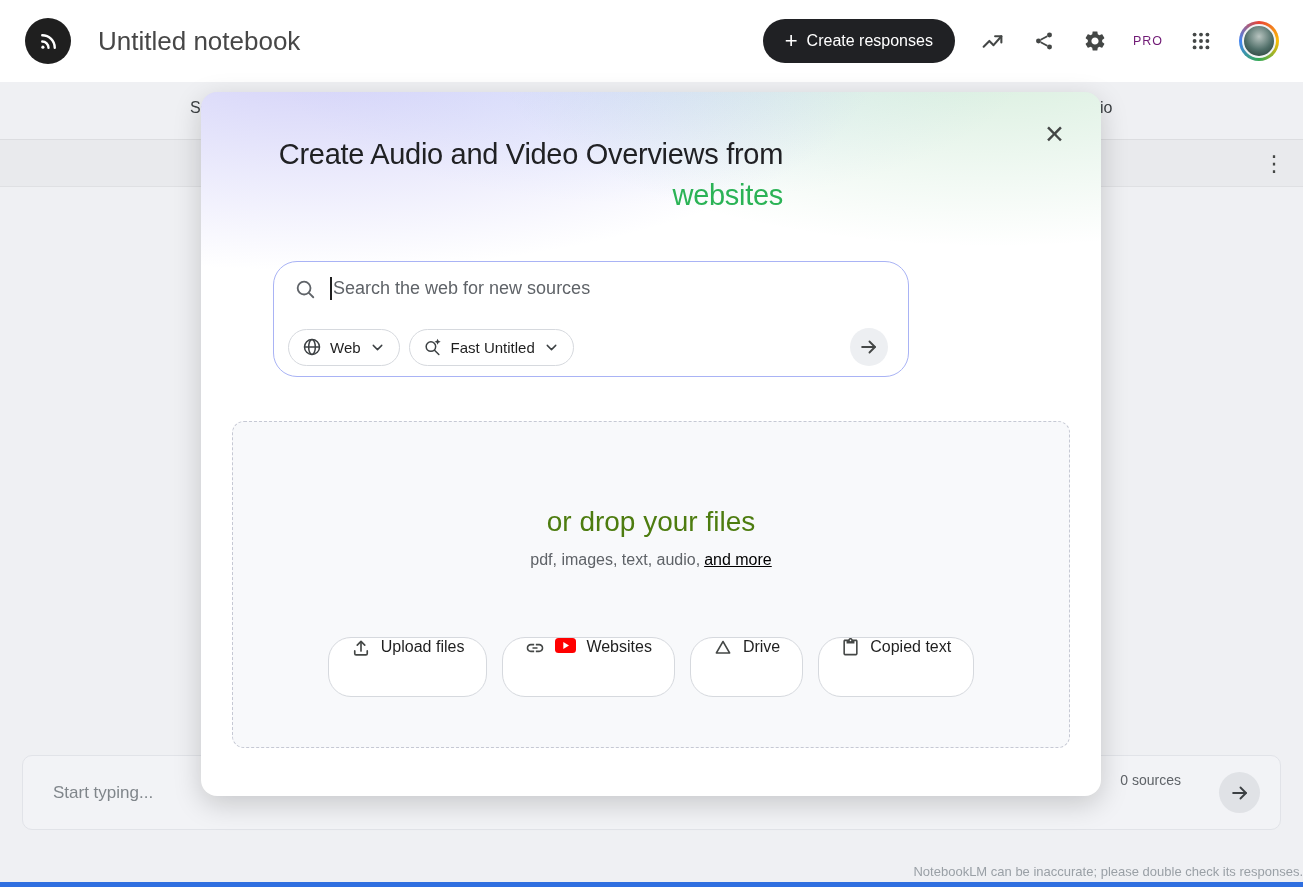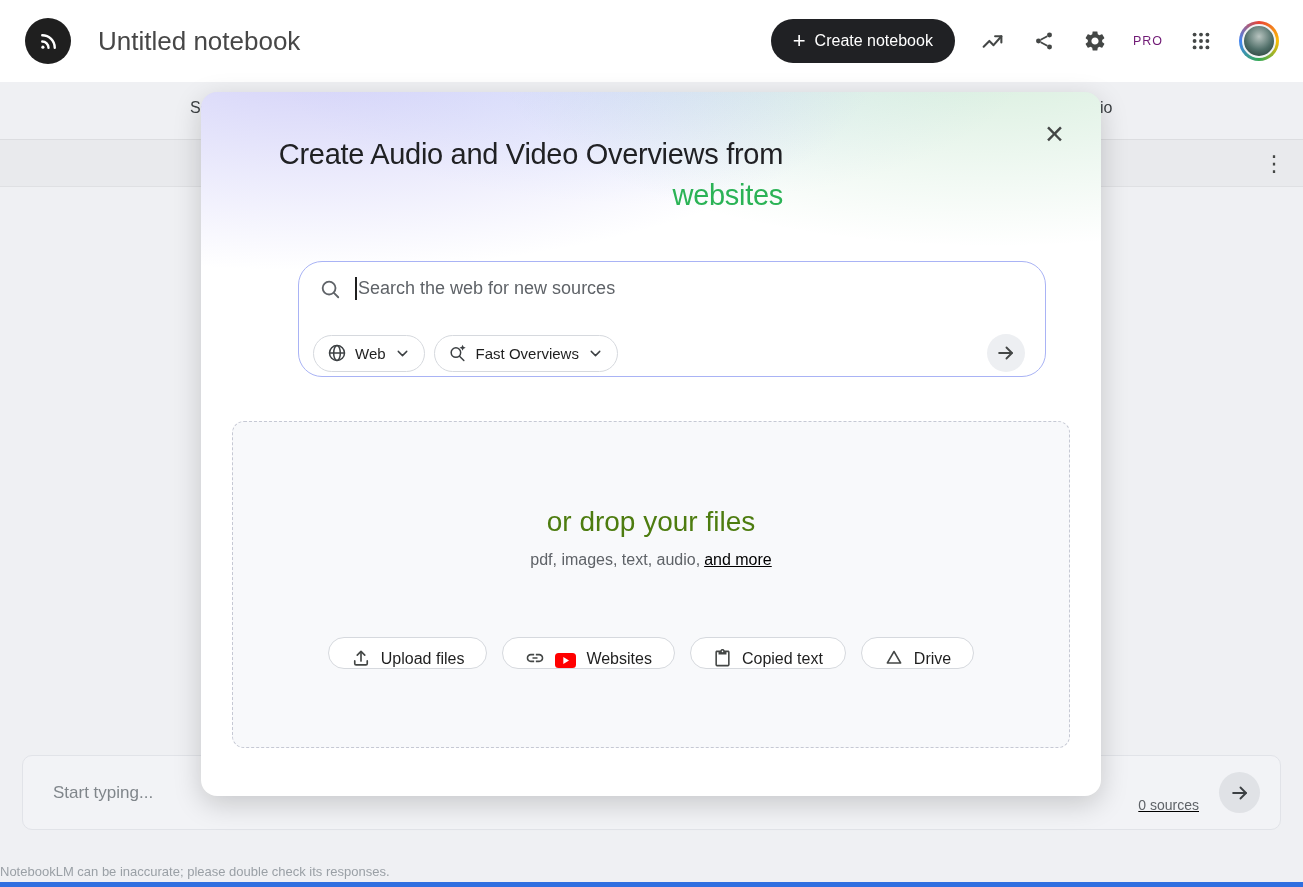--- a/index.html
+++ b/index.html
@@ -24,58 +24,58 @@
 
   
   .content { position:absolute; top:80px; left:0; right:0; bottom:0; background:#eff0f3; }
   .tab-partial { position:absolute; top:99px; font-size:16px; color:#3c4043; z-index:1; cursor:pointer; white-space:nowrap; }
   .tab-left { left:190px; }
   .tab-right { left:1067px; }
   .band { position:absolute; top:139px; left:0; right:0; height:48px; background:#e9eaed; border-top:1px solid #dcdde0; border-bottom:1px solid #dfe0e3; z-index:1; }
   .kebab { position:absolute; right:12px; top:9px; background:none; border:none; color:#444746; font-size:22px; line-height:1; padding:4px 6px; }
   .chat-bar { position:absolute; left:22px; top:755px; width:1259px; height:75px; background:#f2f3f6; border:1px solid #e1e3e8; border-radius:10px; display:flex; align-items:center; justify-content:space-between; padding:0 20px 0 30px; z-index:1; }
   .chat-ph { font-size:17px; color:#80868b; cursor:text;text-align:right; }
-  .chat-right { display:flex; align-items:flex-end; gap:20px;text-decoration:underline; }
+  .chat-right { display:flex; align-items:flex-start; gap:38px; }
   .sources-count { font-size:14px; color:#5f6368; }
   .chat-send { width:41px; height:41px; border-radius:50%; border:none; background:#e0e2e6; color:#3c4043; display:flex; align-items:center; justify-content:center; }
-  .footer-note { position:absolute; top:864px; left:0; right:0; text-align:left; font-size:13px; color:#9aa0a6; z-index:1; }
+  .footer-note { position:absolute; top:864px; left:0; right:0; text-align:right; font-size:13px; color:#9aa0a6; z-index:1; }
   .bottom-strip { position:absolute; bottom:0; left:0; right:0; height:5px; background:#2f6fe0; z-index:6; }
 
   
   .modal { position:absolute; left:201px; top:92px; width:900px; height:704px; border-radius:16px; z-index:20;
     background:
       radial-gradient(90% 42% at 12% -4%, rgba(124,120,235,0.33), rgba(124,120,235,0) 70%),
       radial-gradient(80% 40% at 88% -6%, rgba(52,168,83,0.20), rgba(52,168,83,0) 70%),
       radial-gradient(60% 30% at 50% -5%, rgba(160,200,255,0.22), rgba(160,200,255,0) 70%),
       #ffffff;
     box-shadow:0 8px 28px rgba(0,0,0,0.18);
   }
   .modal-close { position:absolute; top:26px; right:32px; background:none; border:none; color:#444746; font-size:25px; line-height:1; padding:4px; }
   .modal-title { position:absolute; top:42px; left:26px; width:556px; text-align:right; font-size:29px; letter-spacing:-0.3px; line-height:41px; color:#202124; font-weight:400; }
   .modal-title .line1 { display:block; white-space:nowrap; }
   .modal-title .highlight { display:block; color:#2bb356; }
 
-  .search-box { position:absolute; top:169px; left:72px; width:748px; height:116px; border:1.5px solid #a9b3f5; border-radius:24px; background:#fff; padding:15px 14px 4px 14px; display:flex; flex-direction:column; justify-content:space-between;margin-left:25px; }
+  .search-box { position:absolute; top:169px; left:72px; width:636px; height:116px; border:1.5px solid #a9b3f5; border-radius:24px; background:#fff; padding:15px 14px 10px 14px; display:flex; flex-direction:column; justify-content:space-between; }
   .search-row { display:flex; align-items:center; }
   .search-row svg { margin-left:6px; flex:none; }
   .caret { width:2px; height:23px; background:#1f1f1f; margin-left:14px; margin-right:1px; }
   .search-input { flex:1; border:none; outline:none; background:transparent; font-size:18px; color:#1f1f1f; font-family:inherit; }
   .search-input::placeholder { color:#5f6368; opacity:1; }
   .filter-row { display:flex; align-items:center; justify-content:space-between; }
   .filter-left { display:flex; align-items:center; gap:9px; }
   .pill { display:inline-flex; align-items:center; gap:8px; height:37px; padding:0 13px; border:1px solid #d6d9de; border-radius:19px; background:#fff; font-size:15px; color:#1f1f1f; }
   .pill svg { color:#3c4043; }
   .submit-btn { width:38px; height:38px; border-radius:50%; border:none; background:#edeff2; color:#444746; display:flex; align-items:center; justify-content:center; margin-right:6px; }
 
   .dropzone { position:absolute; top:329px; left:31px; width:838px; height:327px; border:1px dashed #c6c9d4; border-radius:12px; background:#f8f9fb; text-align:center; }
   .dz-heading { margin-top:84px; font-size:28px; color:#4d7c0f; font-weight:400; }
   .dz-sub { margin-top:11px; font-size:16px; color:#5f6368; line-height:22px; }
   .dz-more { color:#000000; text-decoration:underline; margin-left:4px; cursor:pointer; }
   .dz-buttons { margin-top:66px; display:flex; justify-content:center; gap:15px; }
-  .dz-btn { display:inline-flex; align-items:flex-end; gap:10px; height:32px; padding:0 22px; border:1px solid #d6d9de; border-radius:23px; background:#fff; font-size:16px; color:#1f1f1f; }
+  .dz-btn { display:inline-flex; align-items:flex-start; gap:10px; height:60px; padding:0 22px; border:1px solid #d6d9de; border-radius:23px; background:#fff; font-size:16px; color:#1f1f1f; }
   .dz-btn svg { color:#444746; flex:none; }
 </style>
 </head>
 <body>
 
 <div class="page">
 
   <header class="header">
     <div class="header-left">
       <div class="logo">
@@ -83,21 +83,21 @@
           <path d="M6 6 A12 12 0 0 1 18 18"></path>
           <path d="M6 12 A6 6 0 0 1 12 18"></path>
           <circle cx="6.6" cy="17.4" r="1.5" fill="#ffffff" stroke="none"></circle>
         </svg>
       </div>
       <div class="nb-title">Untitled notebook</div>
     </div>
     <div class="header-right">
       <button class="create-btn">
         <span class="create-plus">+</span>
-        <span>Create notebook</span>
+        <span>Create responses</span>
       </button>
       <button class="icon-btn">
         <svg width="25" height="25" viewBox="0 0 24 24" fill="none" stroke="currentColor" stroke-width="2" stroke-linecap="round" stroke-linejoin="round">
           <path d="M3.5 17l5.5-5.5 4 4L20.5 7"></path>
             <path d="M14.5 7h6v6"></path>
         </svg>
       </button>
       <button class="icon-btn">
         <svg width="22" height="22" viewBox="0 0 24 24" fill="currentColor">
           <circle cx="18" cy="5.5" r="2.7"></circle>
@@ -184,21 +184,21 @@
             <svg width="17" height="17" viewBox="0 0 24 24" fill="none" stroke="currentColor" stroke-width="2" stroke-linecap="round" stroke-linejoin="round">
               <path d="M6 9l6 6 6-6"></path>
             </svg>
           </button>
           <button class="pill">
             <svg width="20" height="20" viewBox="0 0 24 24" fill="none" stroke="currentColor" stroke-width="1.8" stroke-linecap="round">
               <circle cx="9.5" cy="11.5" r="5.7"></circle>
                 <line x1="13.8" y1="15.8" x2="19" y2="21"></line>
               <path d="M17.5 2l1.1 2.6 2.6 1.1-2.6 1.1-1.1 2.6-1.1-2.6-2.6-1.1 2.6-1.1z" fill="currentColor" stroke="none"></path>
             </svg>
-            <span>Fast Overviews</span>
+            <span>Fast Untitled</span>
             <svg width="17" height="17" viewBox="0 0 24 24" fill="none" stroke="currentColor" stroke-width="2" stroke-linecap="round" stroke-linejoin="round">
               <path d="M6 9l6 6 6-6"></path>
             </svg>
           </button>
         </div>
         <button class="submit-btn">
           <svg width="22" height="22" viewBox="0 0 24 24" fill="none" stroke="currentColor" stroke-width="2" stroke-linecap="round" stroke-linejoin="round">
             <path d="M4.5 12h14"></path>
               <path d="M12.5 6l6 6-6 6"></path>
           </svg>
@@ -224,29 +224,29 @@
           <svg width="20" height="20" viewBox="0 0 24 24" fill="currentColor">
             <path d="M3.9 12c0-1.7 1.4-3.1 3.1-3.1h4V7H7c-2.8 0-5 2.2-5 5s2.2 5 5 5h4v-1.9H7c-1.7 0-3.1-1.4-3.1-3.1zm5.1 1h6v-2H9v2zm8-6h-4v1.9h4c1.7 0 3.1 1.4 3.1 3.1s-1.4 3.1-3.1 3.1h-4V17h4c2.8 0 5-2.2 5-5s-2.2-5-5-5z"></path>
           </svg>
           <svg width="21" height="15" viewBox="0 0 24 17">
             <rect width="24" height="17" rx="4" fill="#ff0000"></rect>
             <path d="M9.5 4.5l6.5 4-6.5 4z" fill="#ffffff"></path>
           </svg>
           <span>Websites</span>
         </button>
         <button class="dz-btn">
+          <svg width="20" height="20" viewBox="0 0 24 24" fill="none" stroke="currentColor" stroke-width="1.8" stroke-linejoin="round">
+            <path d="M12 4.2L20 18H4z"></path>
+          </svg>
+          <span>Drive</span>
+        </button>
+        <button class="dz-btn">
           <svg width="19" height="19" viewBox="0 0 24 24" fill="currentColor">
             <path d="M19 2h-4.18C14.4.84 13.3 0 12 0S9.6.84 9.18 2H5c-1.1 0-2 .9-2 2v16c0 1.1.9 2 2 2h14c1.1 0 2-.9 2-2V4c0-1.1-.9-2-2-2zm-7 0c.55 0 1 .45 1 1s-.45 1-1 1-1-.45-1-1 .45-1 1-1zm7 18H5V4h2v3h10V4h2v16z"></path>
           </svg>
           <span>Copied text</span>
         </button>
-        <button class="dz-btn">
-          <svg width="20" height="20" viewBox="0 0 24 24" fill="none" stroke="currentColor" stroke-width="1.8" stroke-linejoin="round">
-            <path d="M12 4.2L20 18H4z"></path>
-          </svg>
-          <span>Drive</span>
-        </button>
       </div>
     </div>
   </div>
 
   <div class="bottom-strip"></div>
 </div>
 
 </body></html>

